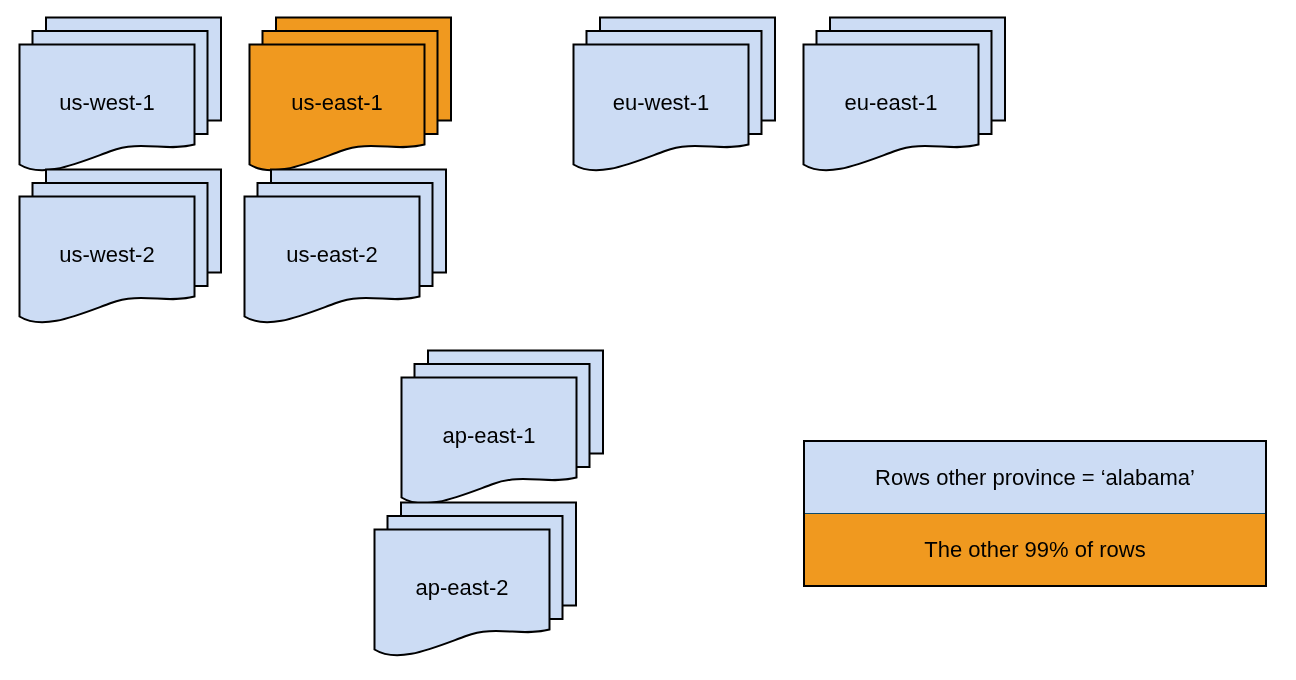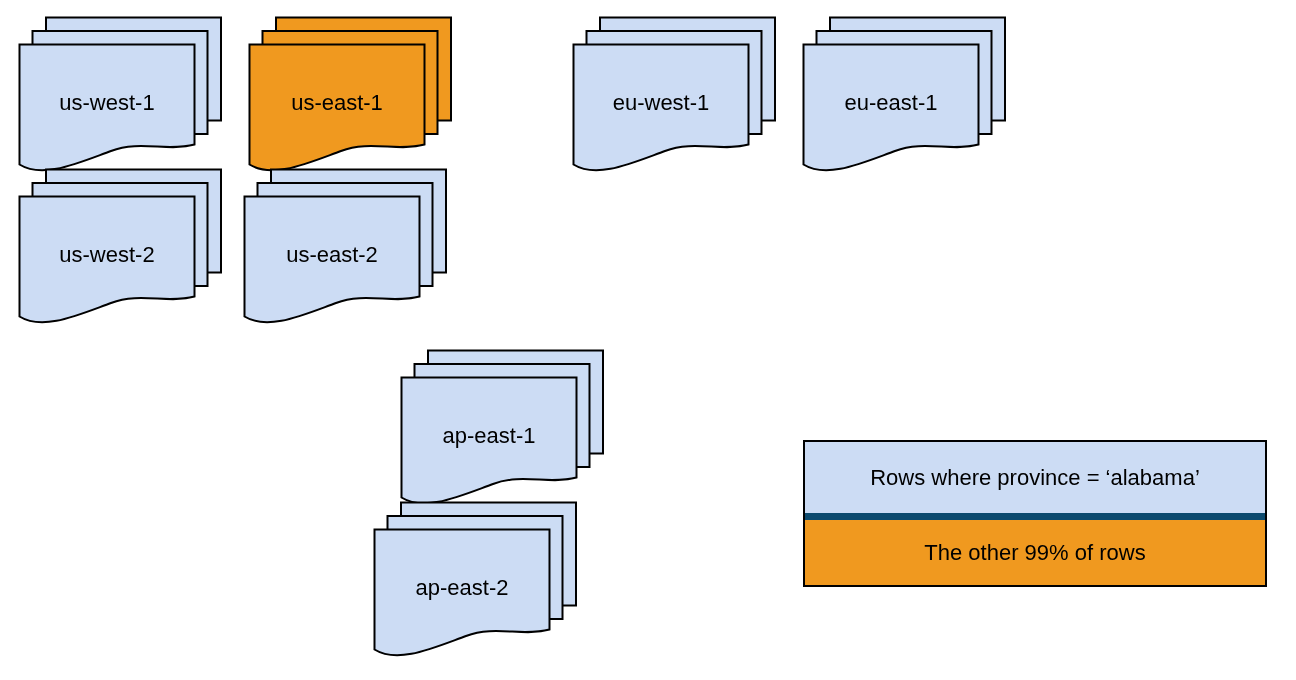--- a/index.html
+++ b/index.html
@@ -39,31 +39,31 @@
   }
   .legend-row {
     display: flex;
     align-items: center;
     justify-content: center;
     box-sizing: border-box;
     font-size: 22px;
     color: #000000;
   }
   .legend-row + .legend-row {
-    border-top: 7px solid #0c4a6e;
+    border-top: 1px solid #0c4a6e;
   }
 </style>
 </head>
 <body>
 
 <div id="canvas" style="width: 1296px; height: 680px; background: rgb(255, 255, 255);">
 
   <div class="legend" style="left: 803px; top: 440px; width: 464px;">
       <div class="legend-row" style="height: 71px; background: rgb(204, 220, 244);">
-      <span>Rows where province = ‘alabama’</span>
+      <span>Rows other province = ‘alabama’</span>
     </div>
       <div class="legend-row" style="height: 72px; background: rgb(240, 153, 31);">
       <span>The other 99% of rows</span>
     </div>
     </div>
 
 <div class="stack" style="left: 18px; top: 16px;">
       <svg width="231" height="170" viewBox="0 0 231 170">
         <rect class="page back2" x="28" y="1.5" width="175" height="103" fill="#ccdcf4" stroke="#000000"></rect>
         <rect class="page back1" x="14.5" y="15" width="175" height="103" fill="#ccdcf4" stroke="#000000"></rect>

